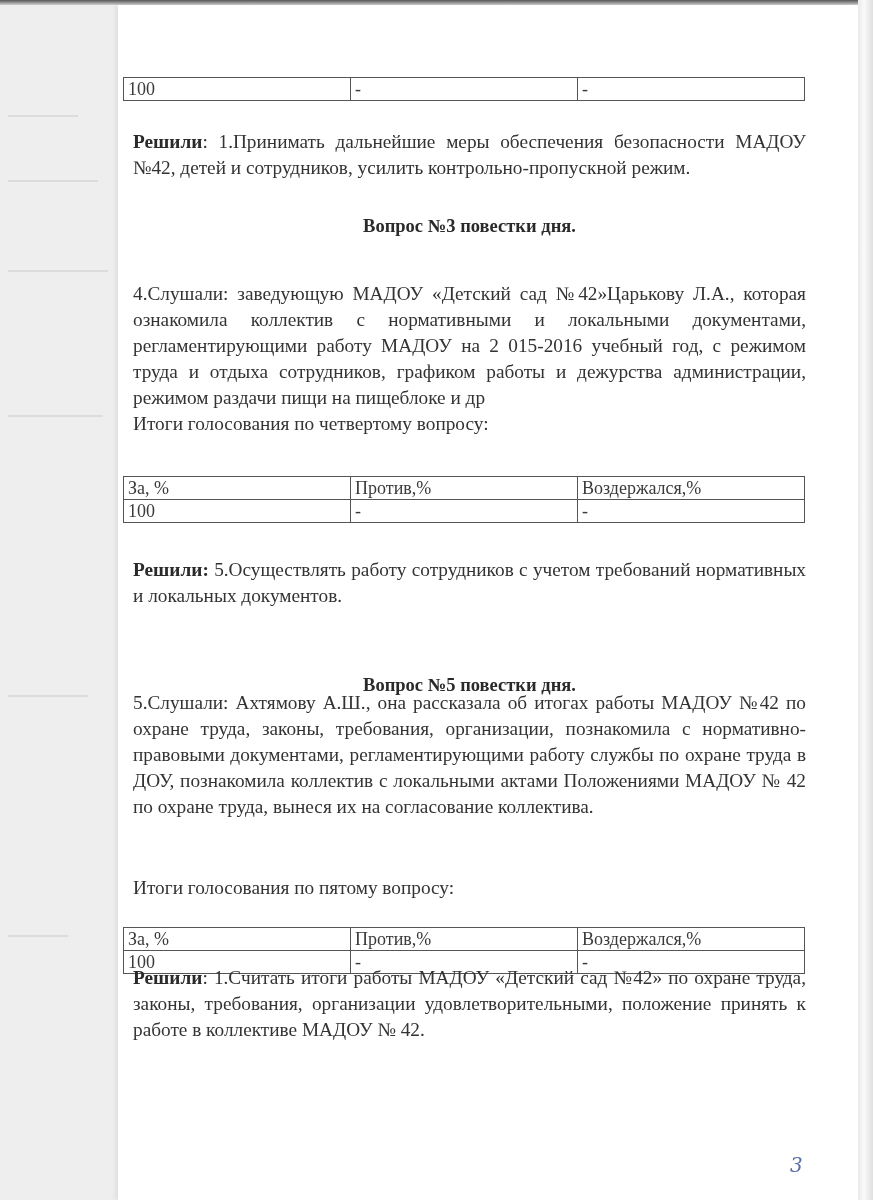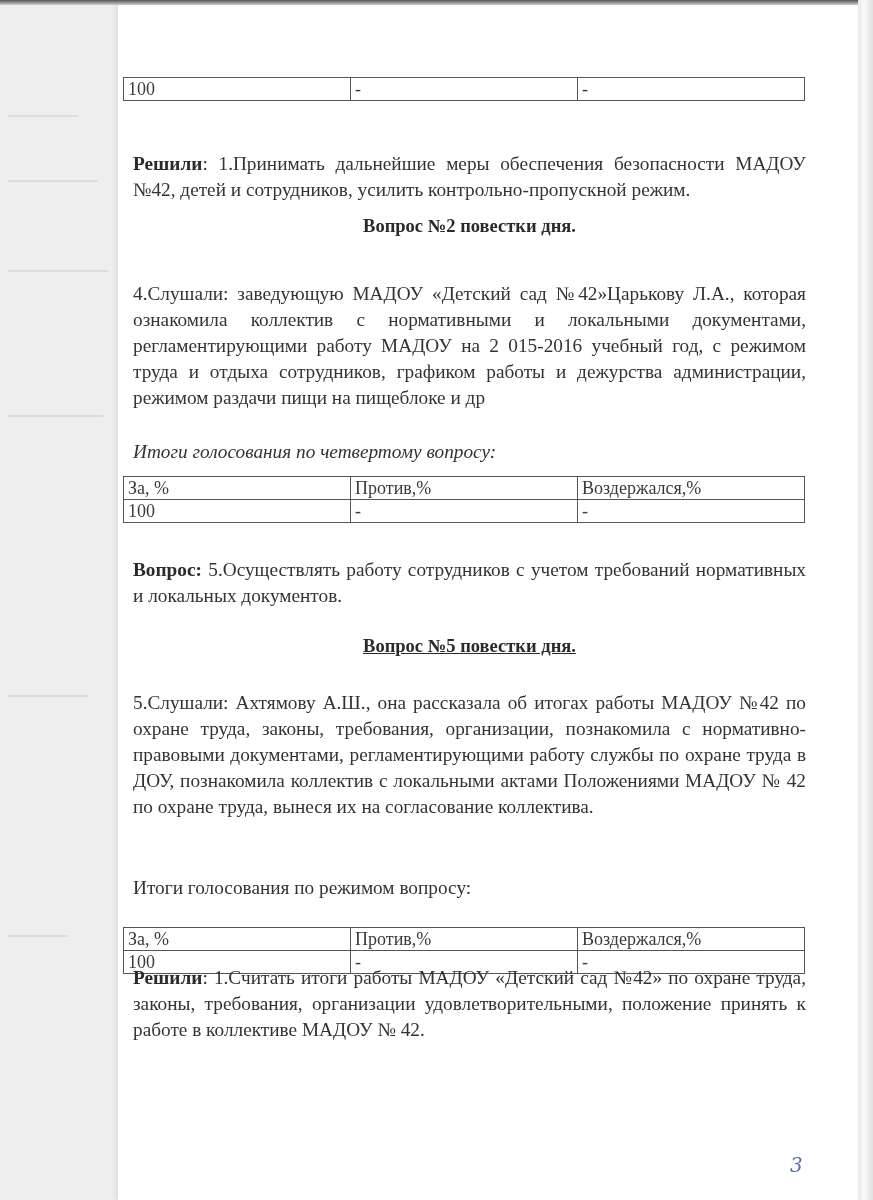--- a/index.html
+++ b/index.html
@@ -46,54 +46,54 @@
     <table style="position:absolute; top:72px; left:-10px;">
       <tbody>
           <tr>
         <td>100</td>
         <td>-</td>
         <td>-</td>
       </tr>
     </tbody>
       </table>
 
-    <p style="position:absolute; top:124px; width:673px;margin-top:22px;">
+    <p style="position:absolute; top:124px; width:673px;">
       <span class="b">Решили</span><span>: 1.Принимать дальнейшие  меры обеспечения безопасности МАДОУ №42, детей и сотрудников, усилить контрольно-пропускной режим.</span>
     </p>
 
-    <p class="heading" style="position:absolute; top:208px; width:673px;">Вопрос №2 повестки дня.</p>
+    <p class="heading" style="position:absolute; top:208px; width:673px;">Вопрос №3 повестки дня.</p>
 
     <p style="position:absolute; top:276px; width:673px;">4.Слушали: заведующую МАДОУ «Детский сад №42»Царькову Л.А., которая ознакомила коллектив с нормативными и локальными  документами, регламентирующими работу МАДОУ на 2 015-2016 учебный год, с режимом труда и отдыха сотрудников, графиком работы и дежурства администрации, режимом раздачи пищи на пищеблоке и др</p>
 
-    <p style="position:absolute; top:434px; width:673px;font-style:italic;">Итоги голосования по четвертому вопросу:</p>
+    <p style="position:absolute; top:406px; width:673px;">Итоги голосования по четвертому вопросу:</p>
 
     <table style="position:absolute; top:471px; left:-10px;">
       <tbody>
           <tr>
         <td>За, %</td>
         <td>Против,%</td>
         <td>Воздержался,%</td>
       </tr>
       <tr>
         <td>100</td>
         <td>-</td>
         <td>-</td>
       </tr>
     </tbody>
       </table>
 
     <p style="position:absolute; top:552px; width:673px;">
-      <span class="b">Вопрос:</span><span> 5.Осуществлять работу сотрудников с учетом требований нормативных  и локальных документов.</span>
+      <span class="b">Решили:</span><span> 5.Осуществлять работу сотрудников с учетом требований нормативных  и локальных документов.</span>
     </p>
 
-    <p class="heading" style="position:absolute; top:628px; width:673px;text-decoration:underline;">Вопрос №5 повестки дня.</p>
+    <p class="heading" style="position:absolute; top:667px; width:673px;">Вопрос №5 повестки дня.</p>
 
     <p style="position:absolute; top:685px; width:673px;">5.Слушали: Ахтямову А.Ш., она рассказала об итогах работы МАДОУ №42 по охране труда, законы, требования, организации, познакомила с нормативно-правовыми документами, регламентирующими работу  службы по охране труда в ДОУ, познакомила коллектив с локальными актами Положениями МАДОУ № 42  по охране труда, вынеся их на согласование коллектива.</p>
 
-    <p style="position:absolute; top:870px; width:673px;">Итоги голосования по режимом вопросу:</p>
+    <p style="position:absolute; top:870px; width:673px;">Итоги голосования по пятому вопросу:</p>
 
     <table style="position:absolute; top:922px; left:-10px;">
       <tbody>
           <tr>
         <td>За, %</td>
         <td>Против,%</td>
         <td>Воздержался,%</td>
       </tr>
       <tr>
         <td>100</td>

